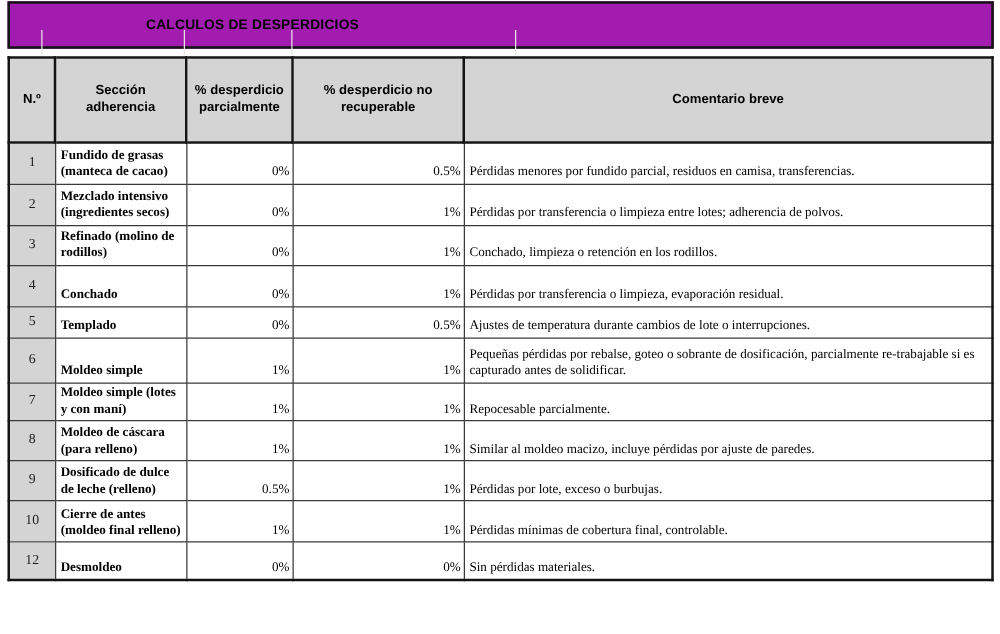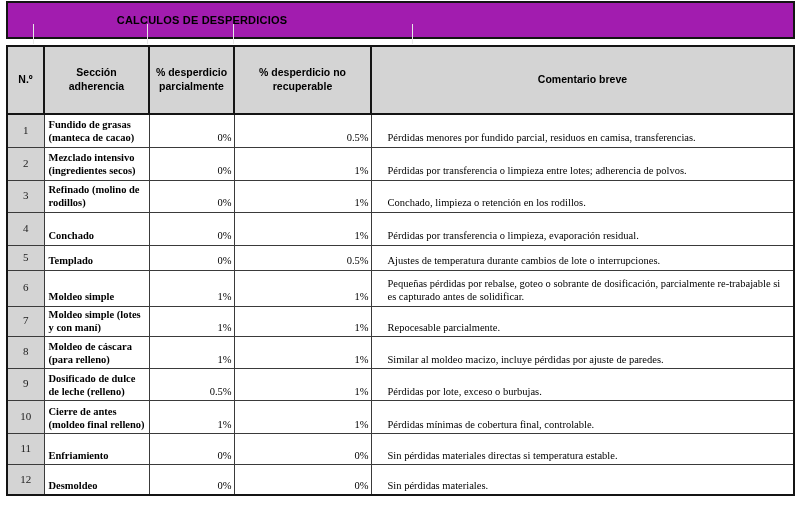--- a/index.html
+++ b/index.html
@@ -79,21 +79,21 @@
   td.c-num {
     background: #d4d4d4;
     text-align: center;
     vertical-align: middle;
     font-size: 11px;
     color: #1c1c1c;
     padding: 0;
   }
   td.c-sec { font-weight: bold; padding-left: 4px; }
   td.c-pct { text-align: right; padding-right: 2px; }
-  td.c-com { padding-left: 16px; }
+  td.c-com { padding-left: 4px; }
 
   
   tbody tr:nth-child(1)  { height: 33px; }
   tbody tr:nth-child(2)  { height: 33px; }
   tbody tr:nth-child(3)  { height: 32px; }
   tbody tr:nth-child(4)  { height: 33px; }
   tbody tr:nth-child(5)  { height: 25px; }
   tbody tr:nth-child(6)  { height: 36px; }
   tbody tr:nth-child(7)  { height: 29px; }
   tbody tr:nth-child(8)  { height: 32px; }
@@ -198,27 +198,20 @@
     <td class="c-com">Pérdidas por lote, exceso o burbujas.</td>
   </tr>
         <tr>
     <td class="c-num">10</td>
     <td class="c-sec">Cierre de antes (moldeo final relleno)</td>
     <td class="c-pct">1%</td>
     <td class="c-pct">1%</td>
     <td class="c-com">Pérdidas mínimas de cobertura final, controlable.</td>
   </tr>
         <tr>
-    <td class="c-num">11</td>
-    <td class="c-sec">Enfriamiento</td>
-    <td class="c-pct">0%</td>
-    <td class="c-pct">0%</td>
-    <td class="c-com">Sin pérdidas materiales directas si temperatura estable.</td>
-  </tr>
-        <tr>
     <td class="c-num">12</td>
     <td class="c-sec">Desmoldeo</td>
     <td class="c-pct">0%</td>
     <td class="c-pct">0%</td>
     <td class="c-com">Sin pérdidas materiales.</td>
   </tr>
       </tbody>
   </table>
 </div>
 

